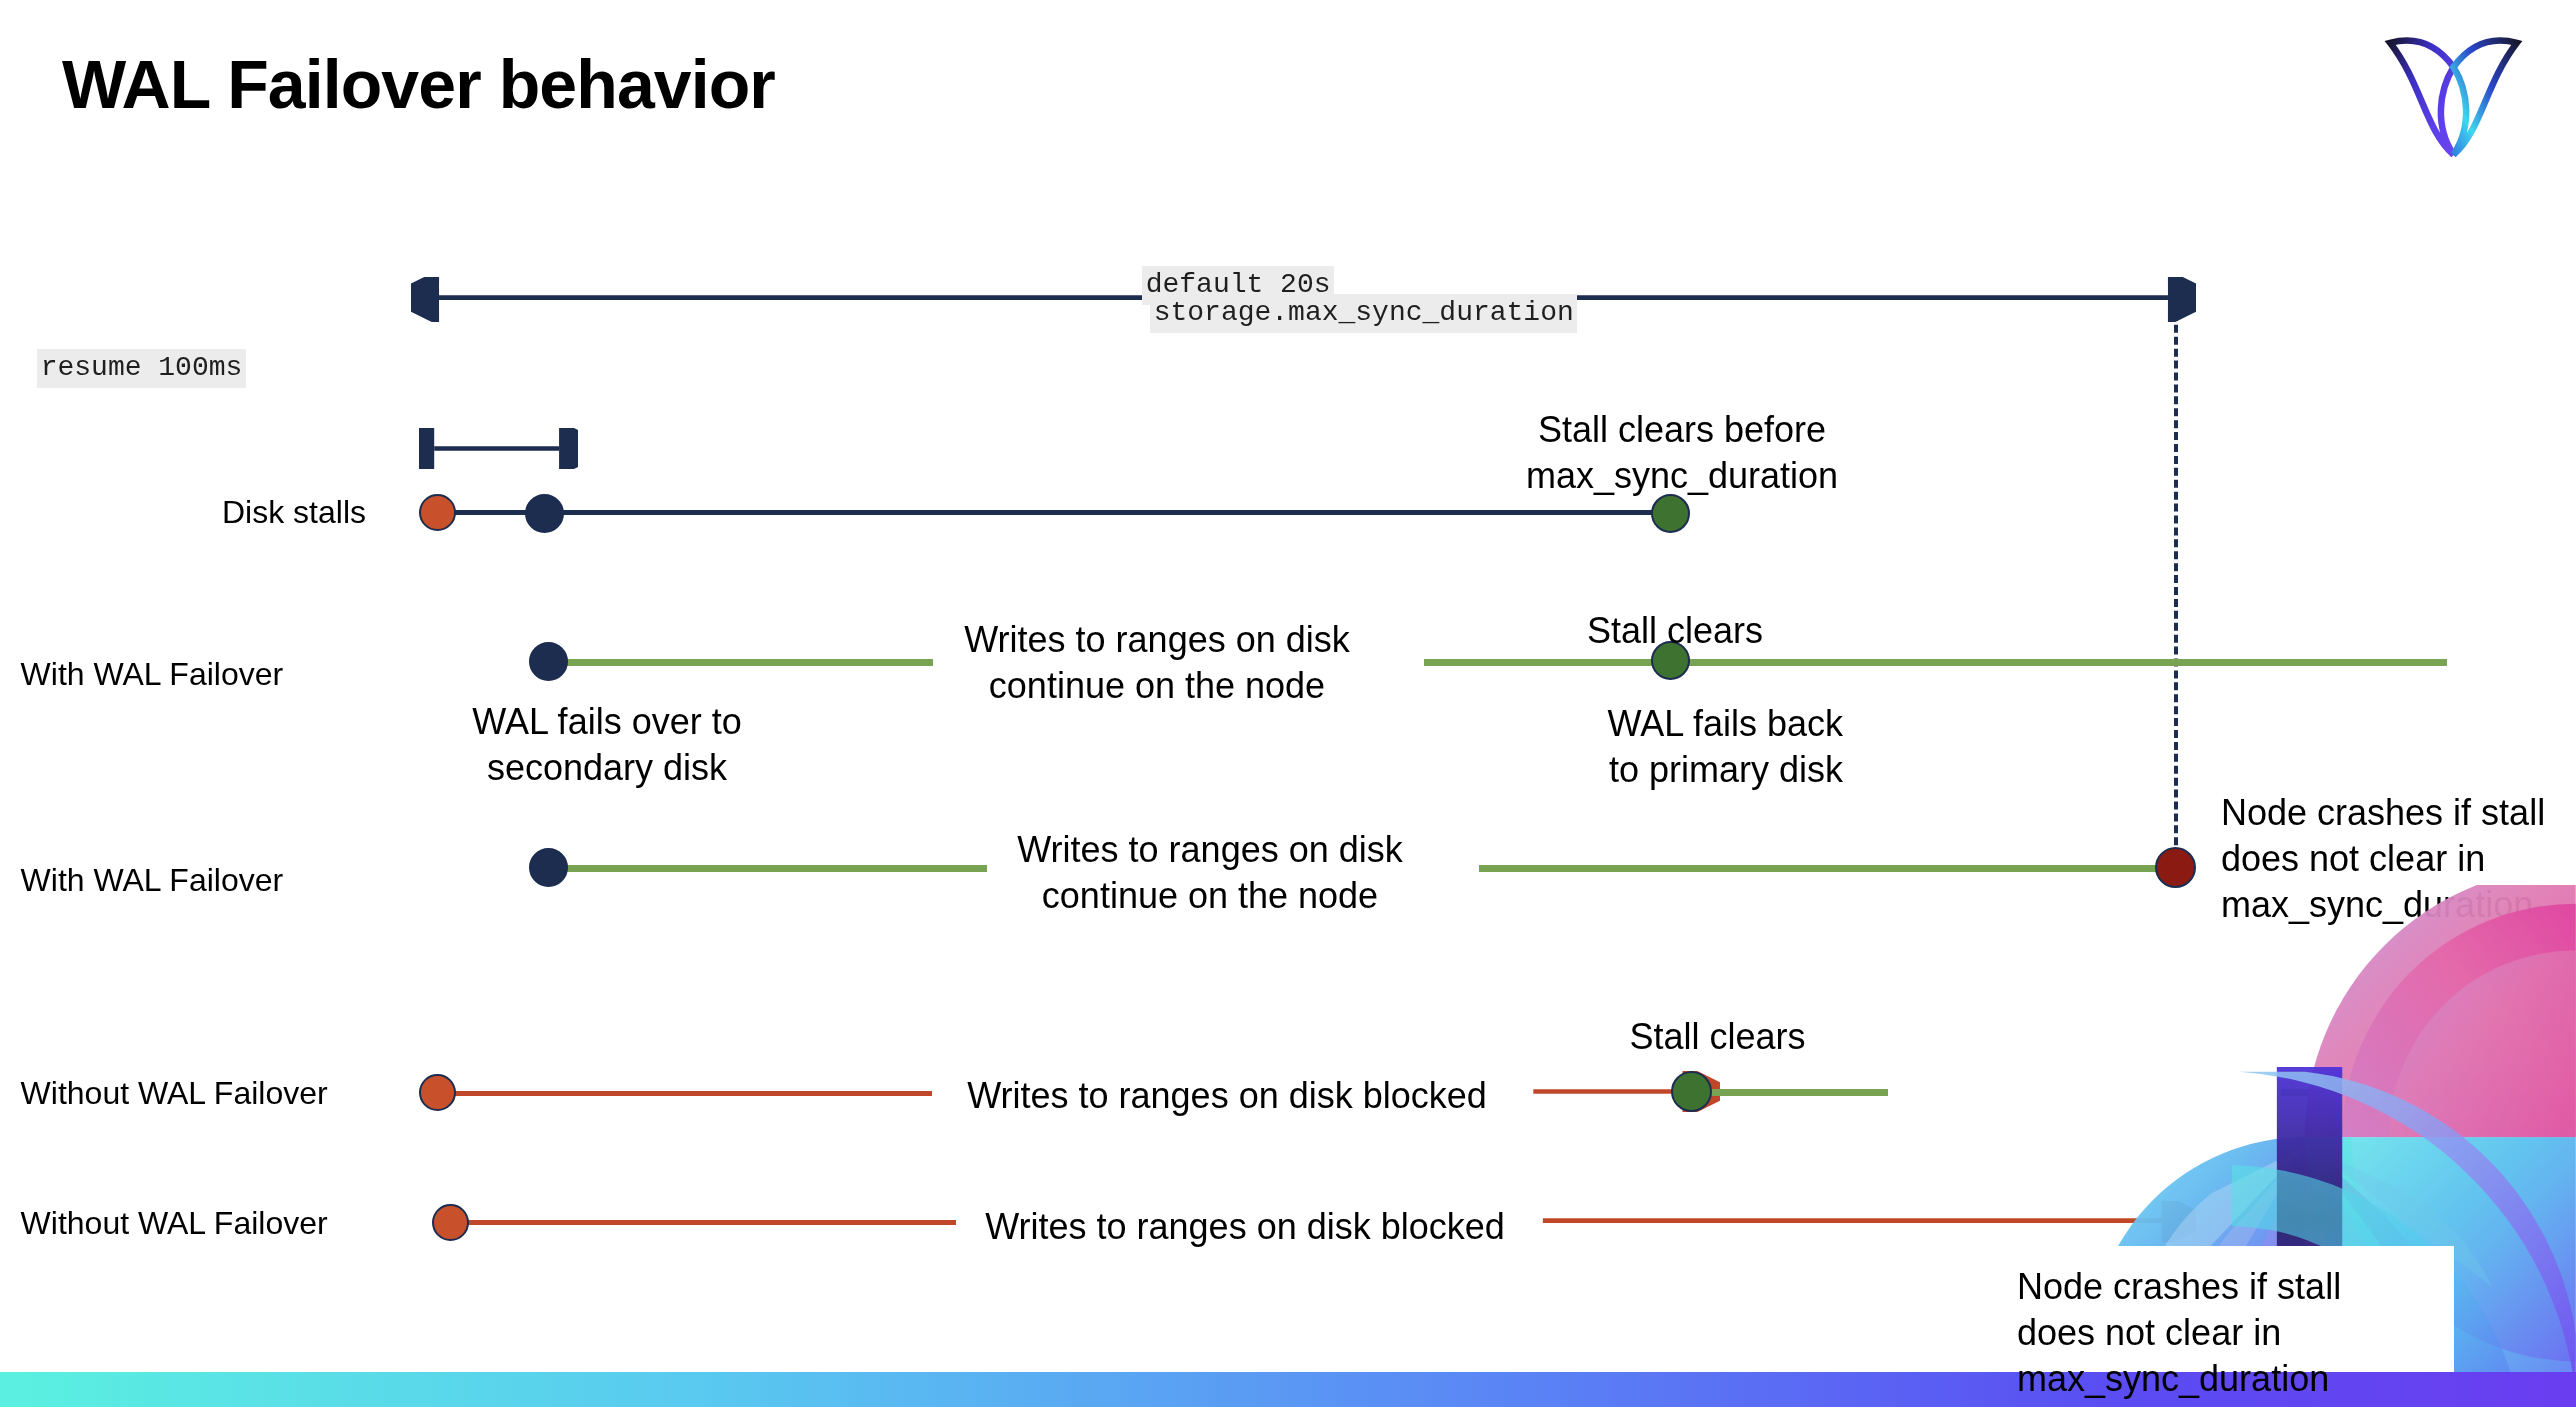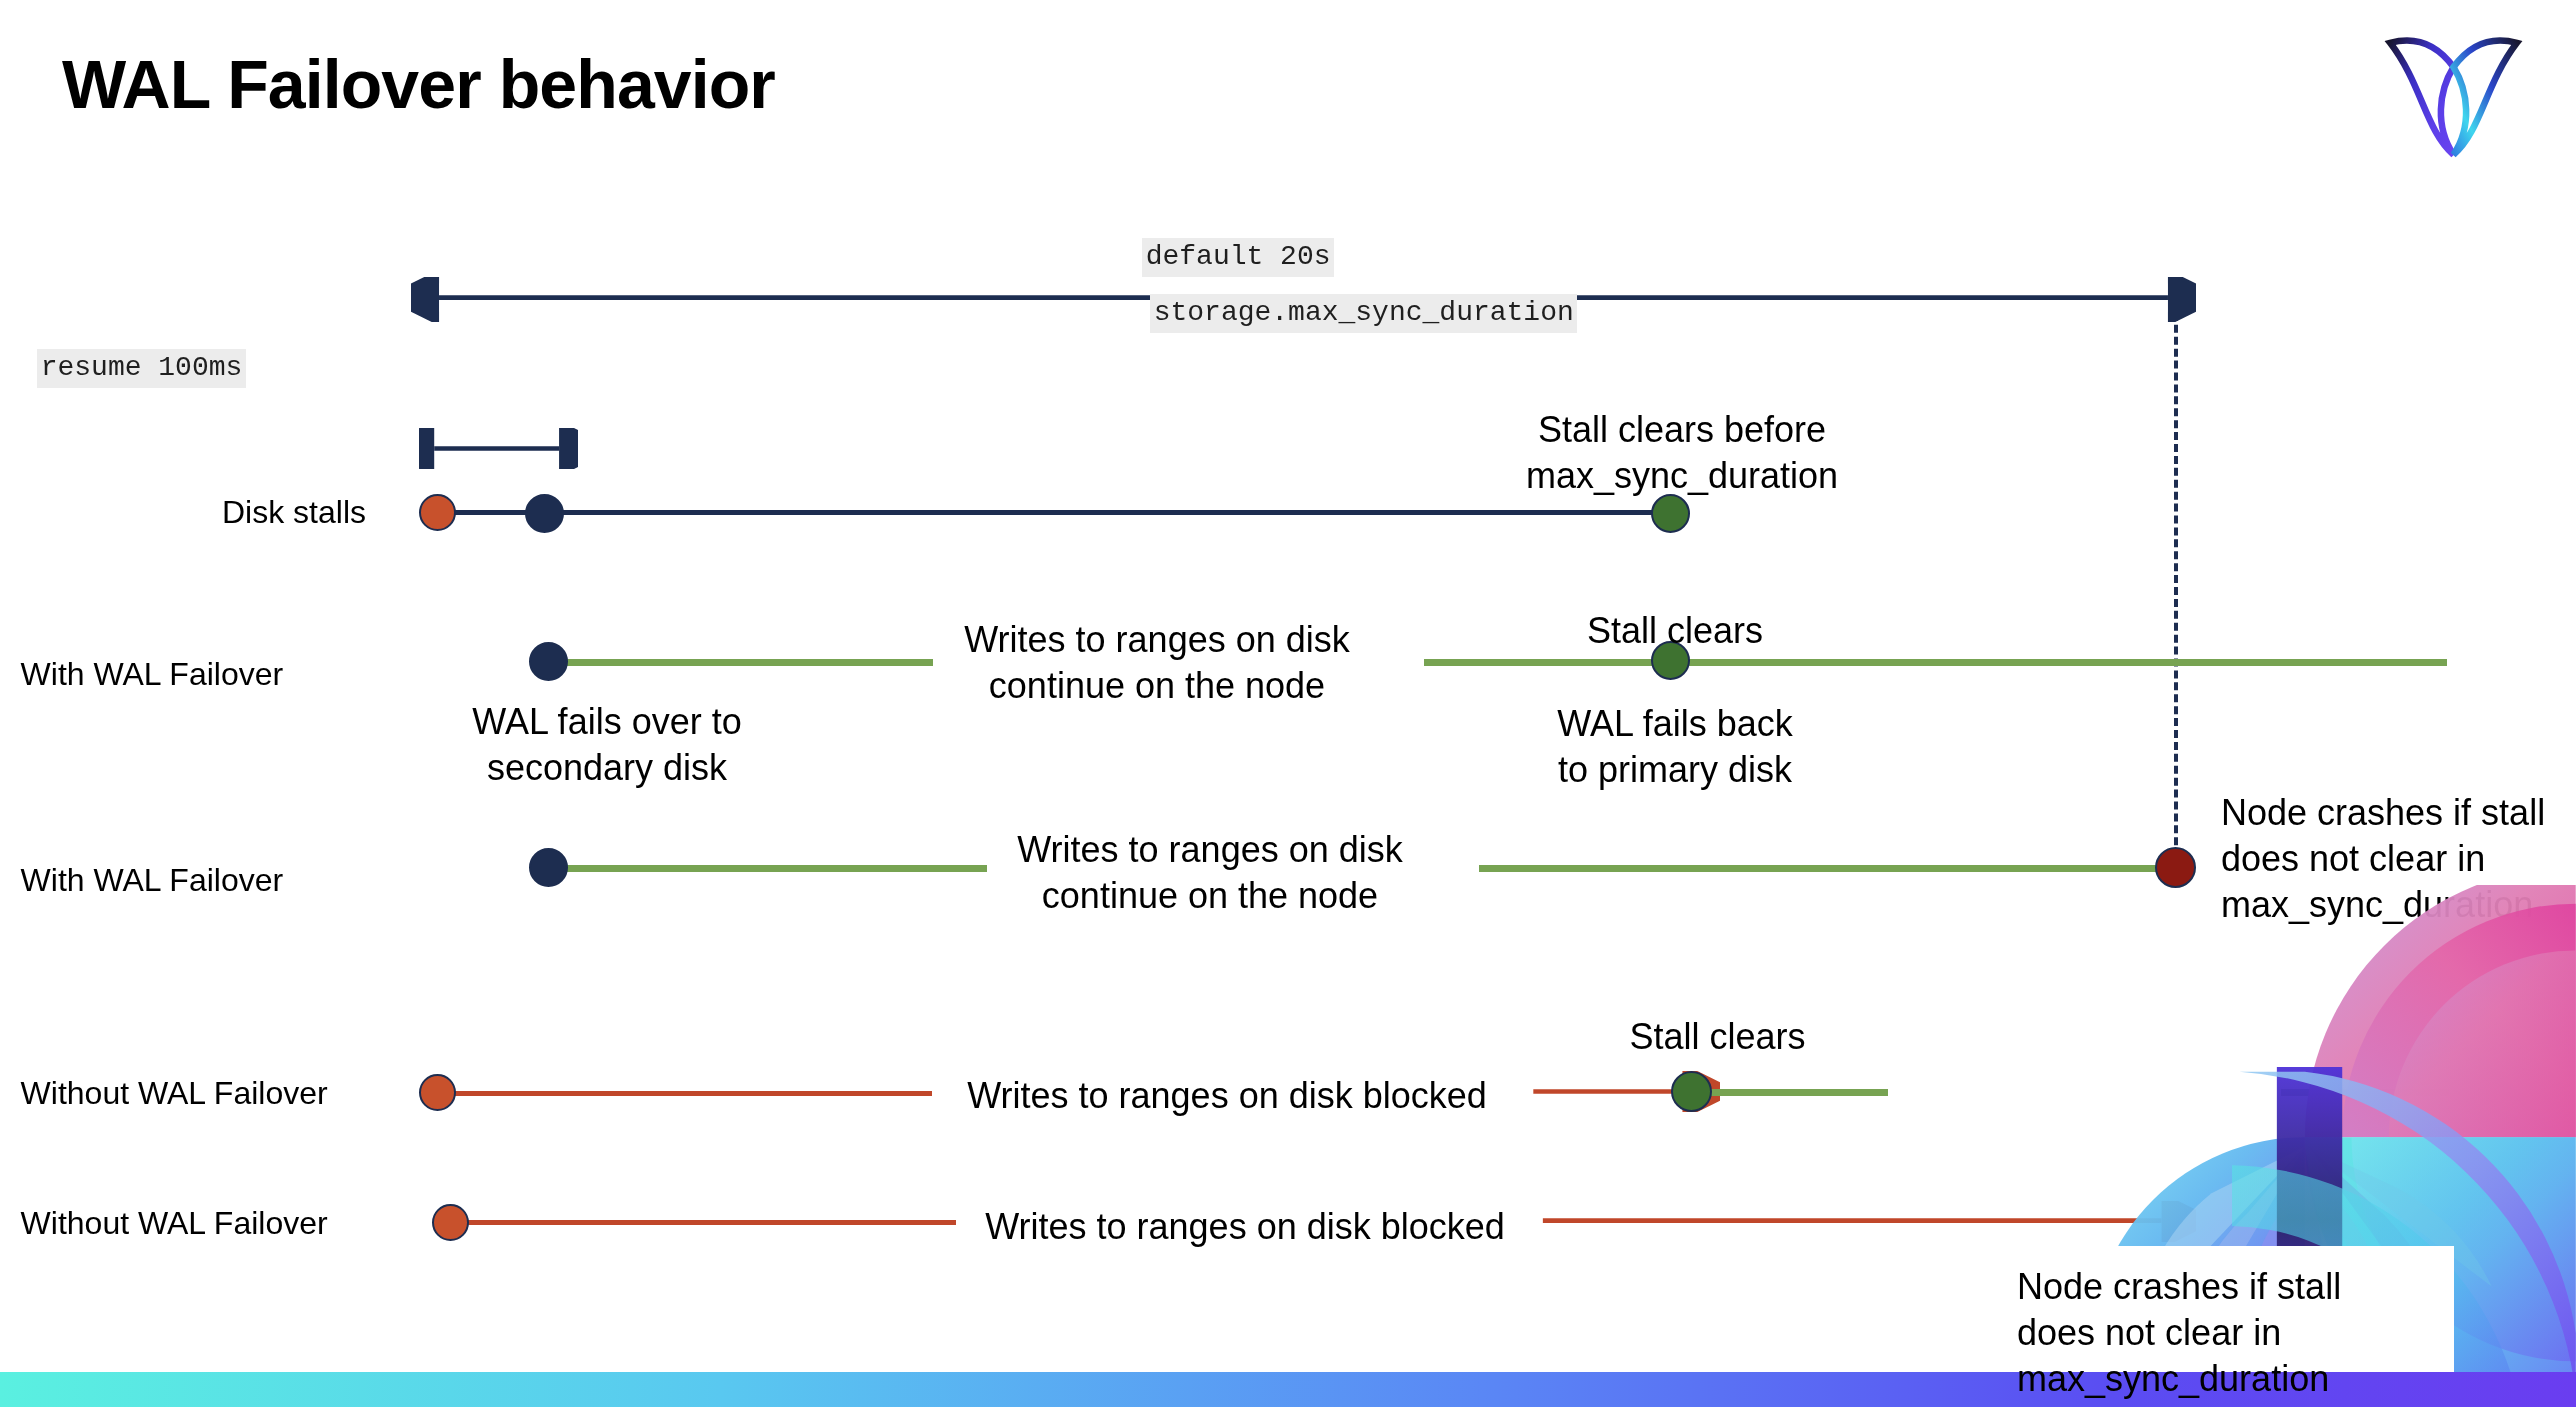--- a/index.html
+++ b/index.html
@@ -161,21 +161,21 @@
       <marker id="arrL" markerWidth="14" markerHeight="14" refX="12" refY="6" orient="auto">
         <path d="M12,0 L12,12 L0,6 Z" fill="#1d2d50"></path>
       </marker>
       <marker id="arrR" markerWidth="14" markerHeight="14" refX="2" refY="6" orient="auto">
         <path d="M2,0 L2,12 L14,6 Z" fill="#1d2d50"></path>
       </marker>
     </defs>
     <line x1="30" y1="22" x2="1880" y2="22" stroke="#1d2d50" stroke-width="5" marker-start="url(#arrL)" marker-end="url(#arrR)"></line>
   </svg>
 
-  <div class="mono" style="left:1142px; top:238px;">default 20s</div>
+  <div class="mono" style="left:1142px; top:266px;">default 20s</div>
   <div class="mono" style="left:1142px; top:294px;margin-left:8px;">storage.max_sync_duration</div>
 
   <div class="mono" style="left:37px; top:349px;">resume 100ms</div>
 
   <svg style="position:absolute;left:419px;top:428px;width:159px;height:41px;" viewBox="0 0 170 44" width="159" height="41">
     <line x1="16" y1="22" x2="150" y2="22" stroke="#1d2d50" stroke-width="5" marker-start="url(#arrL)" marker-end="url(#arrR)"></line>
   </svg>
 
   <div id="dash-line" style="left:2174px; top:301px; height:580px;"></div>
 
@@ -199,21 +199,21 @@
   <div class="dot green" style="left:1651px; top:641px; width:39px; height:39px;"></div>
 
   <div class="annot" style="left:439px; top:699px; width:336px;">WAL fails over to
 secondary disk</div>
 
   <div class="annot" style="left:942px; top:617px; width:430px;">Writes to ranges on disk
 continue on the node</div>
 
   <div class="annot" style="left:1516px; top:608px; width:318px;">Stall clears</div>
 
-  <div class="annot" style="left:1507px; top:701px; width:336px;">WAL fails  back
+  <div class="annot" style="left:1507px; top:701px; width:336px;text-align:right;">WAL fails  back
 to primary disk</div>
 
   <div class="row-label" style="left:20.6px; top:862px;">With WAL Failover</div>
 
   <div class="seg green" style="left:540px; top:865px; width:447px;"></div>
   <div class="seg green" style="left:1479px; top:865px; width:699px;"></div>
 
   <div class="dot navy" style="left:529px; top:848px; width:39px; height:39px;"></div>
   <div class="dot darkred" style="left:2155px; top:847px; width:41px; height:41px;"></div>
 

